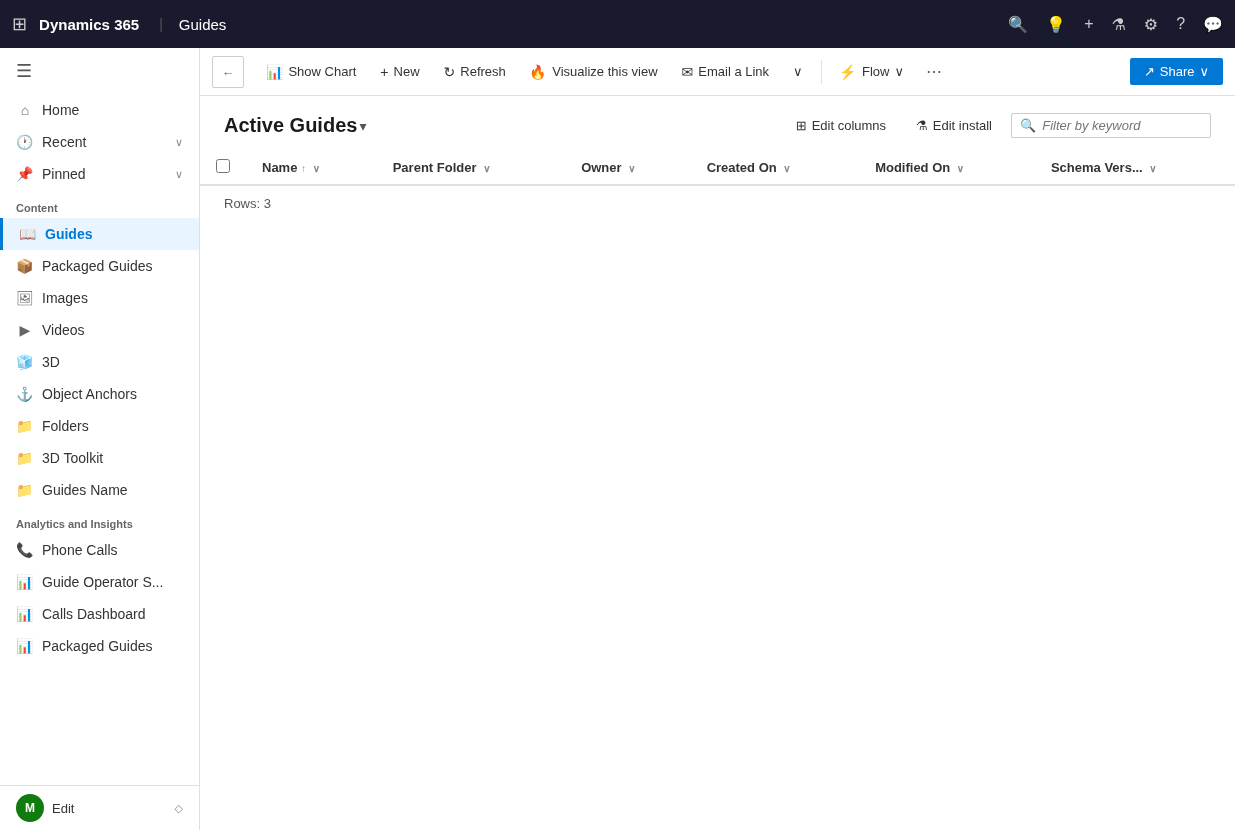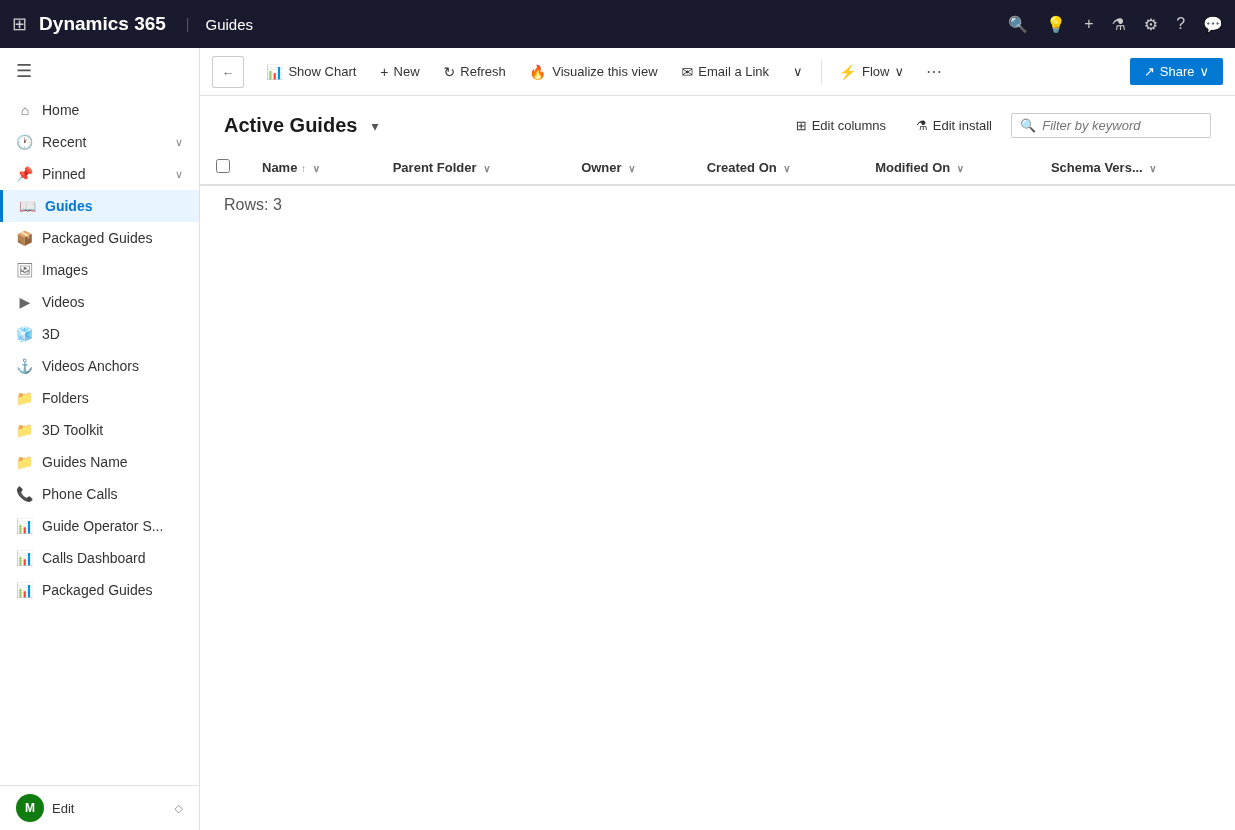--- a/index.html
+++ b/index.html
@@ -9,21 +9,21 @@
     .topbar {
       background: #1a1a2e;
       height: 48px;
       display: flex;
       align-items: center;
       padding: 0 12px;
       gap: 12px;
       flex-shrink: 0;
     }
     .topbar-grid-icon { color: #ccc; font-size: 18px; cursor: pointer; }
-    .topbar-brand { color: #fff; font-size: 19px; font-weight: 600; margin-right: 4px; }
+    .topbar-brand { color: #fff; font-size: 15px; font-weight: 600; margin-right: 4px; }
     .topbar-divider { color: #555; margin: 0 4px; }
     .topbar-module { color: #fff; font-size: 15px; }
     .topbar-right { margin-left: auto; display: flex; align-items: center; gap: 18px; }
     .topbar-icon { color: #ccc; font-size: 16px; cursor: pointer; }
 
     
     .main-layout { display: flex; flex: 1; overflow: hidden; }
 
     
     .sidebar {
@@ -136,21 +136,20 @@
     }
 
     
     .view-area { flex: 1; overflow: auto; padding: 0; }
 
     
     .view-header {
       display: flex;
       align-items: center;
       padding: 16px 24px 12px;
-      gap: 12px;
     }
     .view-title { font-size: 20px; font-weight: 600; color: #1a1a1a; }
     .view-title-dropdown { font-size: 14px; color: #555; cursor: pointer; margin-left: 2px; }
     .view-header-right { margin-left: auto; display: flex; align-items: center; gap: 8px; }
     .view-header-btn {
       display: flex; align-items: center; gap: 5px;
       padding: 5px 10px; border: 1px solid transparent;
       background: transparent; cursor: pointer; color: #333; font-size: 13px; border-radius: 2px;
     }
     .filter-input-wrapper {
@@ -193,21 +192,21 @@
       background: #6b4ca1; color: #fff;
       display: flex; align-items: center; justify-content: center;
       font-size: 11px; font-weight: 700; flex-shrink: 0;
     }
     .sort-icon { color: #888; font-size: 10px; }
     .chevron-icon { color: #888; font-size: 10px; margin-left: 3px; }
 
     
     .view-footer {
       padding: 10px 24px;
-      font-size: 16px;
+      font-size: 13px;
       color: #555;
       border-top: 1px solid #e0e0e0;
     }
   </style>
 </head>
 <body>
 
 <div class="topbar">
   <span class="topbar-grid-icon">⊞</span>
   <span class="topbar-brand">Dynamics 365</span>
@@ -237,20 +236,21 @@
       <span class="nav-icon">🕐</span>
       <span>Recent</span>
       <span class="sidebar-expand">∨</span>
     </div>
     <div class="sidebar-nav-item">
       <span class="nav-icon">📌</span>
       <span>Pinned</span>
       <span class="sidebar-expand">∨</span>
     </div>
 
+    <div class="sidebar-section-label">Content</div>
 
     <div class="sidebar-nav-item active">
       <span class="nav-icon">📖</span>
       <span>Guides</span>
     </div>
     <div class="sidebar-nav-item">
       <span class="nav-icon">📦</span>
       <span>Packaged Guides</span>
     </div>
     <div class="sidebar-nav-item">
@@ -260,37 +260,38 @@
     <div class="sidebar-nav-item">
       <span class="nav-icon">▶</span>
       <span>Videos</span>
     </div>
     <div class="sidebar-nav-item">
       <span class="nav-icon">🧊</span>
       <span>3D</span>
     </div>
     <div class="sidebar-nav-item">
       <span class="nav-icon">⚓</span>
-      <span>Videos Anchors</span>
+      <span>Object Anchors</span>
     </div>
 
 
     <div class="sidebar-nav-item">
       <span class="nav-icon">📁</span>
       <span>Folders</span>
     </div>
     <div class="sidebar-nav-item">
       <span class="nav-icon">📁</span>
       <span>3D Toolkit</span>
     </div>
     <div class="sidebar-nav-item">
       <span class="nav-icon">📁</span>
       <span>Guides Name</span>
     </div>
 
+    <div class="sidebar-section-label">Analytics and Insights</div>
 
     <div class="sidebar-nav-item">
       <span class="nav-icon">📞</span>
       <span>Phone Calls</span>
     </div>
     <div class="sidebar-nav-item">
       <span class="nav-icon">📊</span>
       <span>Guide Operator S...</span>
     </div>
     <div class="sidebar-nav-item">

